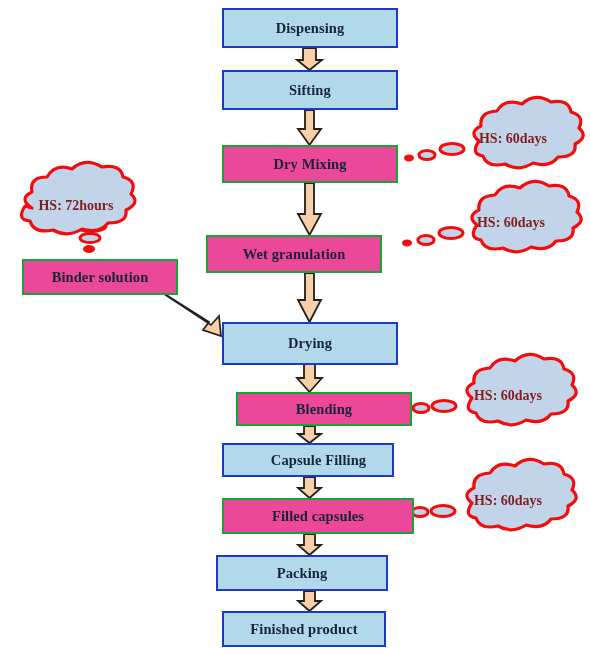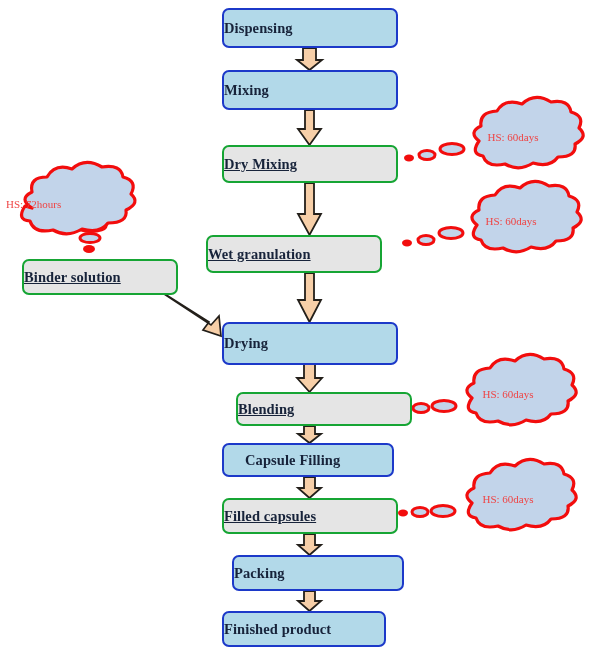--- a/index.html
+++ b/index.html
@@ -18,42 +18,42 @@
     position: absolute;
     left: 0; top: 0;
     width: 590px;
     height: 654px;
   }
   .node {
     position: absolute;
     box-sizing: border-box;
     display: flex;
     align-items: center;
-    border-radius: 7px;
+    justify-content: center;
+    border-radius: 0;
     font-weight: bold;
     font-size: 14.5px;
     color: #17233a;
     letter-spacing: 0.1px;
     text-align: center;
     white-space: nowrap;
   }
   .node.blue {
     background: #b2d9e9;
     border: 2.2px solid #1c39c9;
   }
   .node.green {
-    background: #e5e5e5;
+    background: #ec4899;
     border: 2.2px solid #16a534;
-    text-decoration: underline;
   }
   .cloud-label {
     position: absolute;
-    font-weight: normal;
-    font-size: 11px;
-    color: #ef4444;
+    font-weight: bold;
+    font-size: 14px;
+    color: #7f1d1d;
     white-space: nowrap;
     pointer-events: none;
   }
   svg { display: block; }
 </style>
 </head>
 <body>
 
 <svg id="canvas" viewBox="0 0 590 654" xmlns="http://www.w3.org/2000/svg">
 
@@ -141,21 +141,21 @@
              q19,-3 21,10 q15,4 8,17 q10,9 -5,16 q2,13 -18,13 q-8,11 -26,6
              q-15,9 -29,1 q-19,4 -23,-9 q-14,-1 -5,-15 Z" fill="#c2d4ea" stroke="#f20d0d" stroke-width="3.2" stroke-linejoin="round"></path>
   </g>
 </svg>
 
 <div class="node blue" style="left:222px; top:8px; width:176px; height:40px;">
   <span>Dispensing</span>
 </div>
 
 <div class="node blue" style="left:222px; top:70px; width:176px; height:40px;">
-  <span>Mixing</span>
+  <span>Sifting</span>
 </div>
 
 <div class="node green" style="left:222px; top:145px; width:176px; height:38px;">
   <span>Dry Mixing</span>
 </div>
 
 <div class="node green" style="left:206px; top:235px; width:176px; height:38px;">
   <span>Wet granulation</span>
 </div>
 
@@ -164,37 +164,37 @@
 </div>
 
 <div class="node green" style="left:236px; top:392px; width:176px; height:34px;">
   <span>Blending</span>
 </div>
 
 <div class="node blue" style="left:222px; top:443px; width:172px; height:34px;padding-left:21px;">
   <span>Capsule Filling</span>
 </div>
 
-<div class="node green" style="left:222px; top:498px; width:176px; height:36px;">
+<div class="node green" style="left:222px; top:498px; width:192px; height:36px;">
   <span>Filled capsules</span>
 </div>
 
-<div class="node blue" style="left:232px; top:555px; width:172px; height:36px;">
+<div class="node blue" style="left:216px; top:555px; width:172px; height:36px;">
   <span>Packing</span>
 </div>
 
 <div class="node blue" style="left:222px; top:611px; width:164px; height:36px;">
   <span>Finished product</span>
 </div>
 
 <div class="node green" style="left:22px; top:259px; width:156px; height:36px;">
   <span>Binder solution</span>
 </div>
 
 <div class="cloud-label" style="left:441px; top:131px; width:144px; text-align:center;">HS: 60days</div>
 
 <div class="cloud-label" style="left:439px; top:215px; width:144px; text-align:center;">HS: 60days</div>
 
 <div class="cloud-label" style="left:438px; top:388px; width:140px; text-align:center;">HS: 60days</div>
 
 <div class="cloud-label" style="left:438px; top:493px; width:140px; text-align:center;">HS: 60days</div>
 
-<div class="cloud-label" style="left:6px; top:198px; width:140px; text-align:left;">HS: 72hours</div>
+<div class="cloud-label" style="left:6px; top:198px; width:140px; text-align:center;">HS: 72hours</div>
 
 </body></html>

